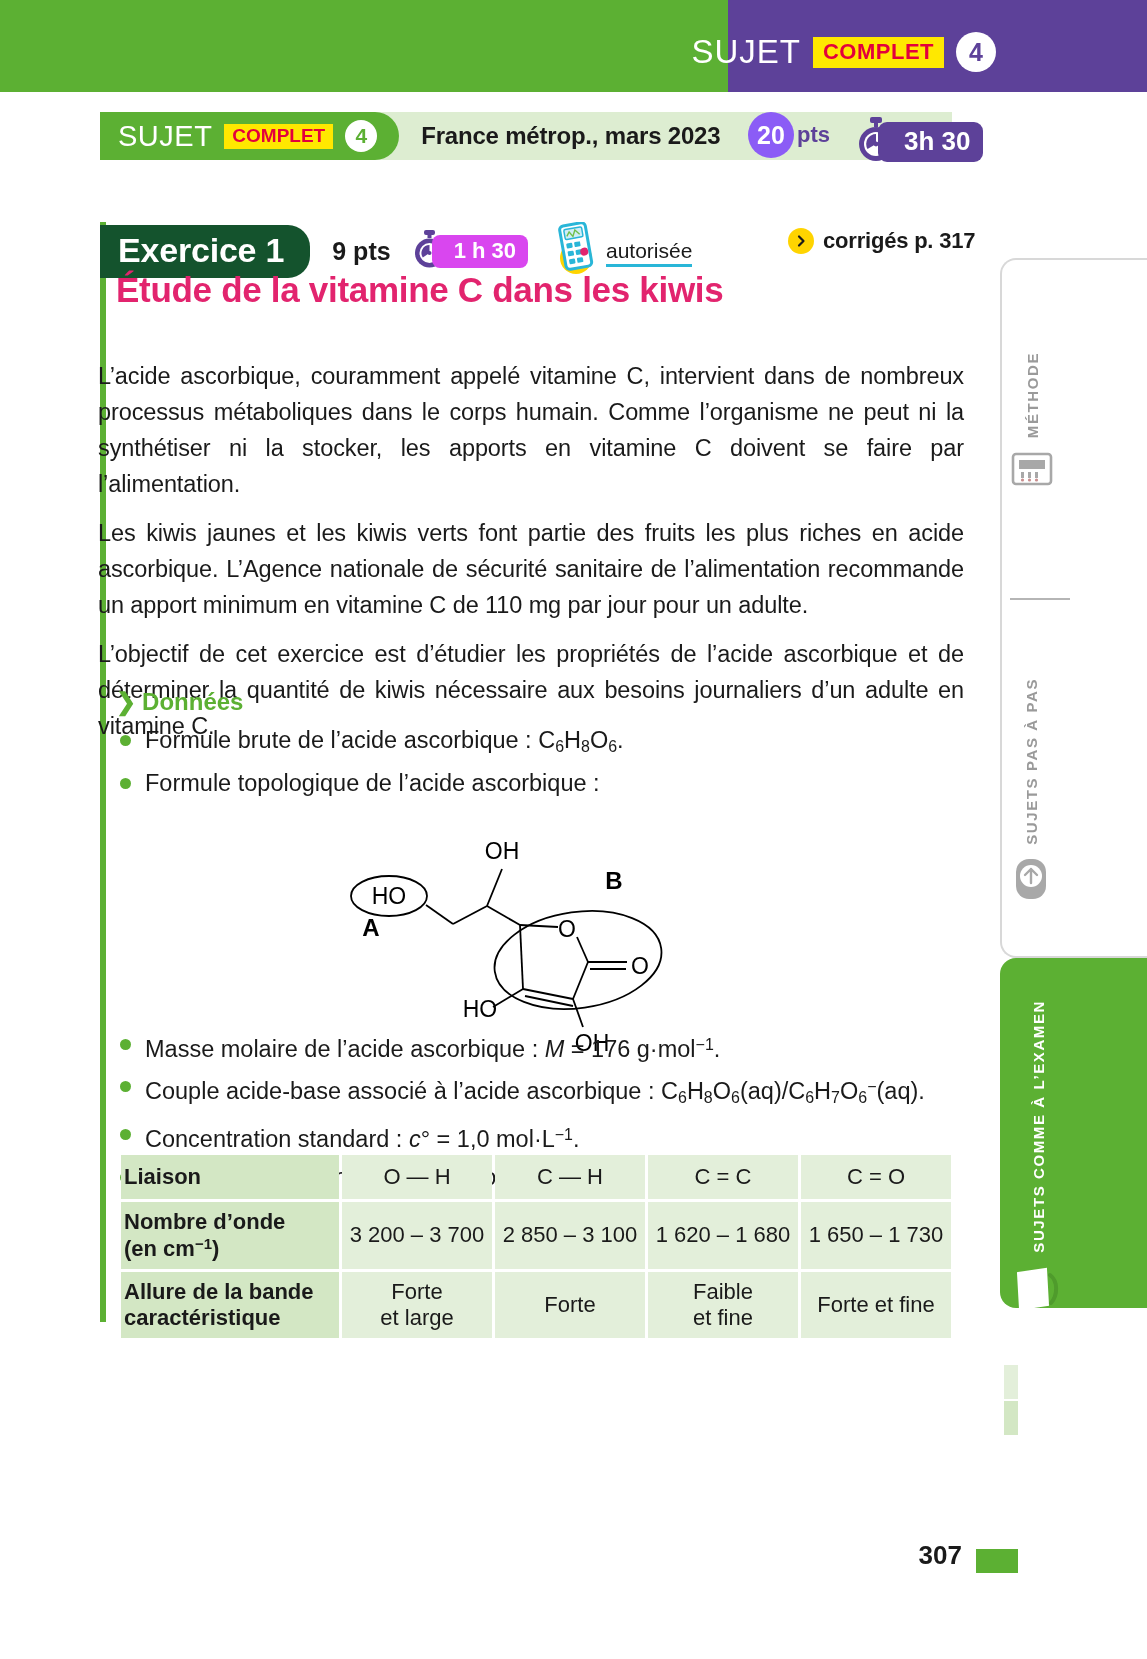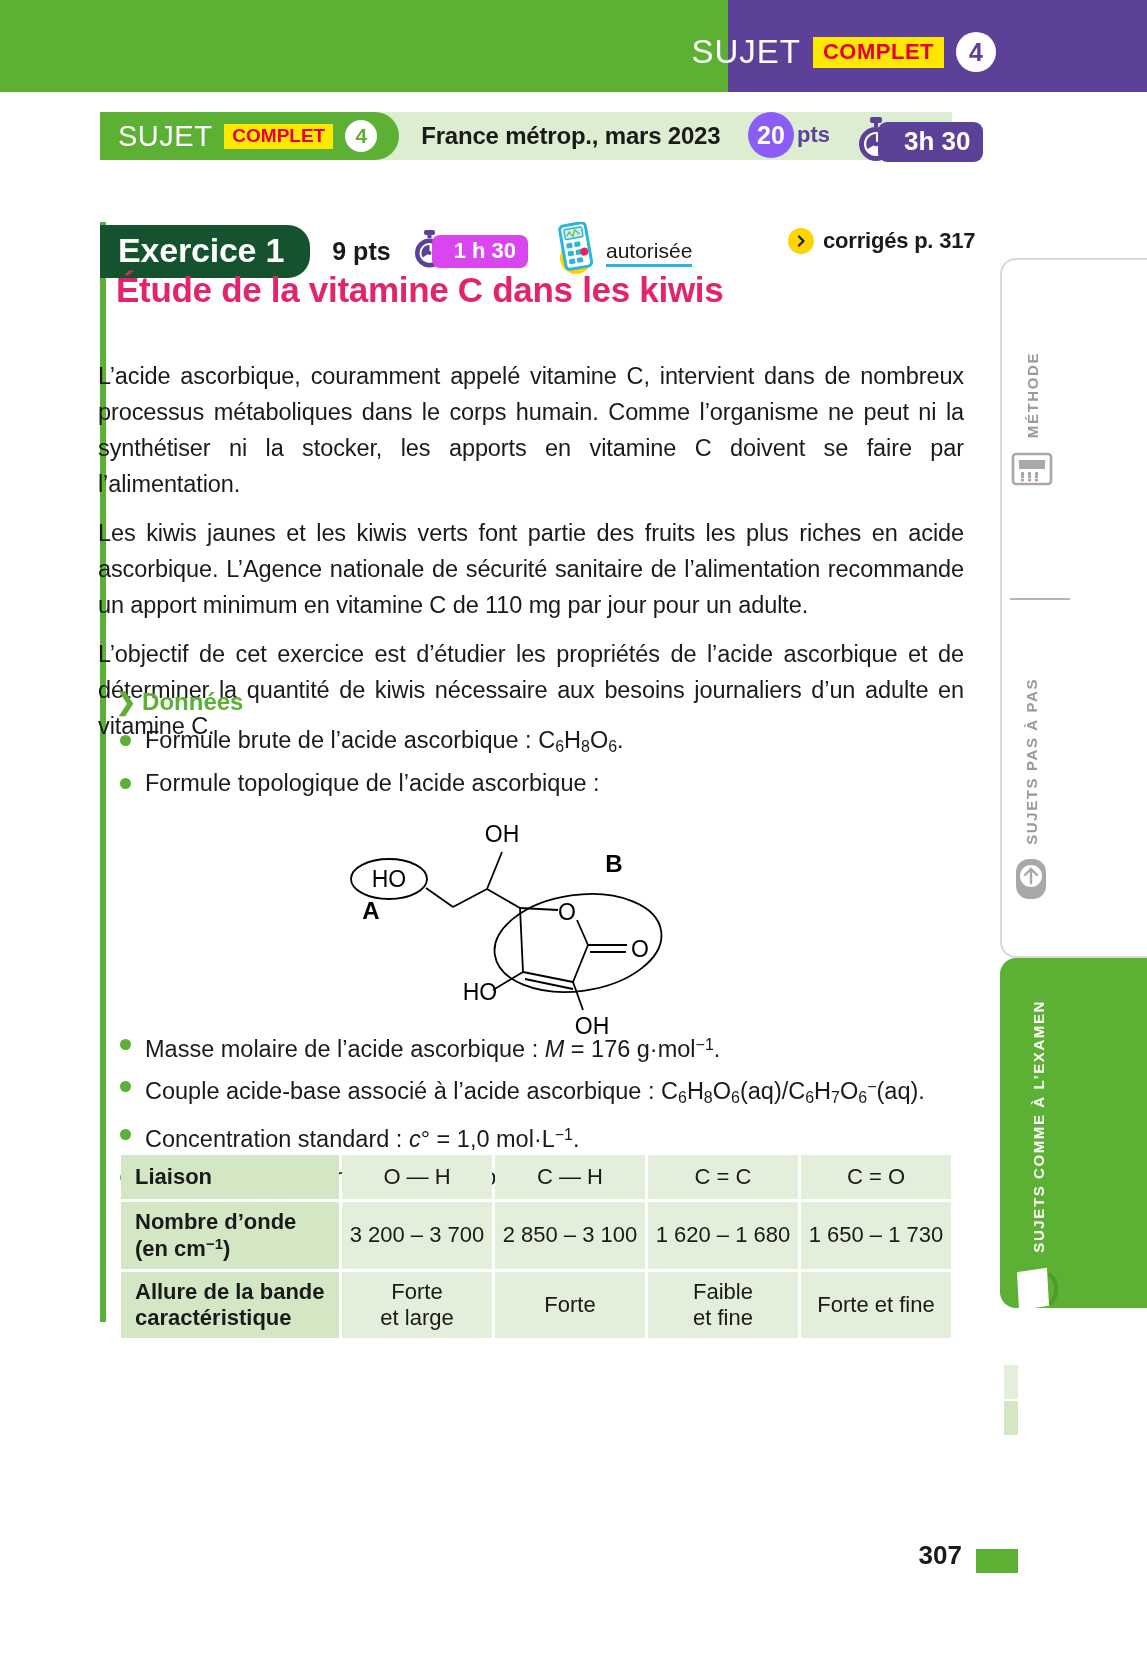--- a/index.html
+++ b/index.html
@@ -146,36 +146,36 @@
   }
   .dot {
     width: 11px; height: 11px; border-radius: 50%; background: #5cb033;
     margin-top: 11px; flex-shrink: 0;
   }
   sub { font-size: .68em; vertical-align: -.25em; }
   sup { font-size: .68em; vertical-align: .45em; }
   .ital { font-style: italic; }
 
   
-  .mol { position: absolute; left: 330px; top: 812px; }
+  .mol { position: absolute; left: 330px; top: 829px; }
 
   
   .bullets2 { position: absolute; left: 120px; top: 1028px; width: 840px; text-align: right; }
 
   
   .ir-table {
     position: absolute; left: 118px; top: 1152px;
     border-collapse: separate; border-spacing: 3px; width: 836px;
   }
   .ir-table td {
     background: #e3efda; text-align: center; vertical-align: middle;
     font-size: 22px; color: #1a1a1a; padding: 7px 4px;
   }
   .ir-table tr td:first-child {
-    background: #d3e7c4; text-align: left; padding-left: 14px;
+    background: #d3e7c4; text-align: left; padding-left: 3px;
     font-weight: bold; width: 218px;
   }
   .ir-table .hrow td { height: 44px; }
   .ir-table .r2 td { height: 62px; }
   .ir-table .r3 td { height: 62px; }
 
   
   .side-white {
     position: absolute; left: 1000px; top: 258px; width: 147px; height: 700px;
     background: #ffffff; border: 2px solid #d8d8d8;

